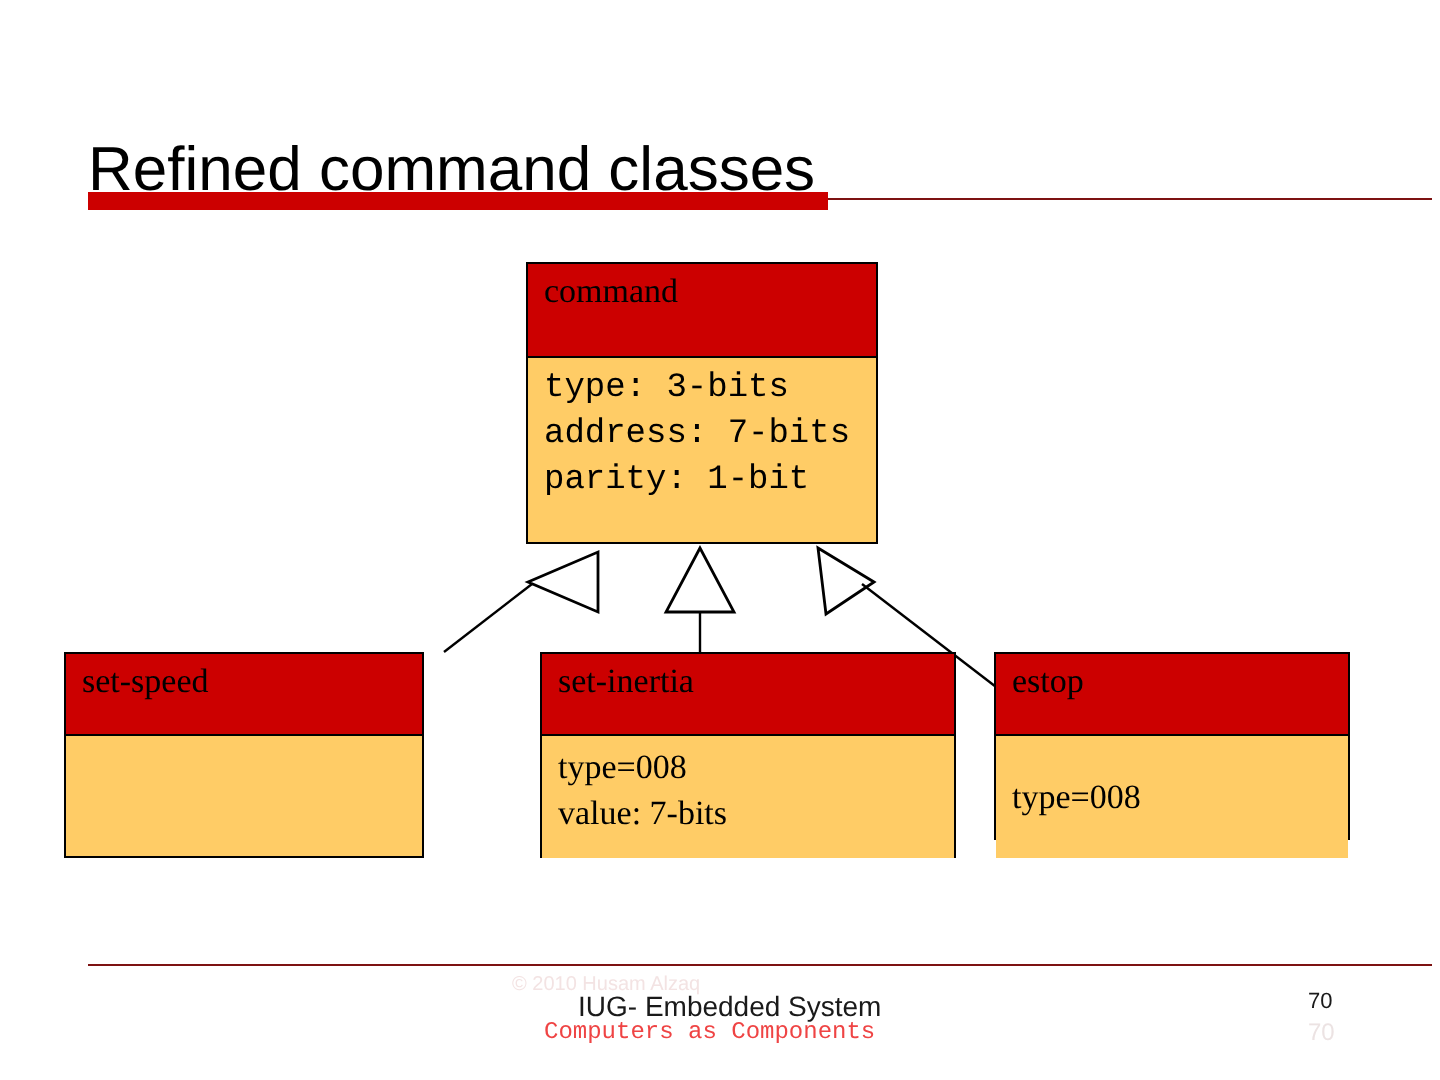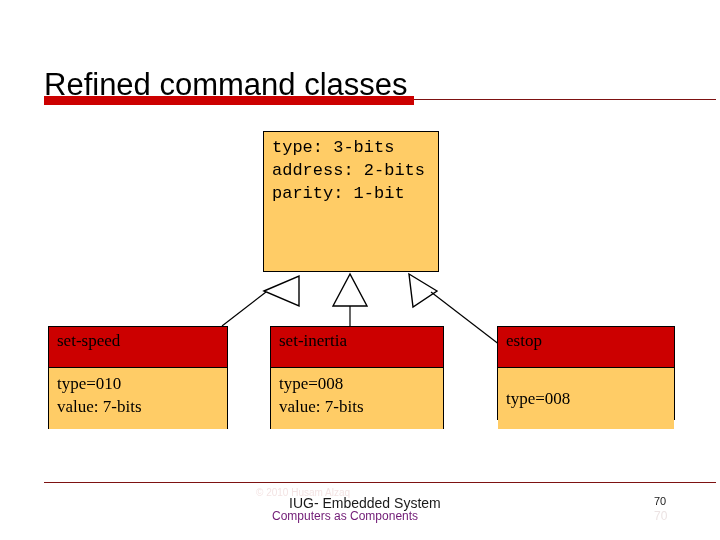--- a/index.html
+++ b/index.html
@@ -95,29 +95,29 @@
     left: 263px;
     top: 131px;
     width: 176px;
     height: 141px;
   }
   #box-command .uml-header { height: 47px; }
   #box-command .uml-body   { height: 92px; font-family: Liberation Mono, monospace; }
 
   
   #box-set-speed {
-    left: 48px;
+    left: 32px;
     top: 326px;
     width: 180px;
     height: 103px;
   }
   #box-set-inertia {
     left: 270px;
     top: 326px;
-    width: 174px;
+    width: 208px;
     height: 103px;
   }
   #box-estop {
     left: 497px;
     top: 326px;
     width: 178px;
     height: 94px;
   }
   .child-header { height: 41px; }
   .child-body   { height: 61px; }
@@ -156,23 +156,23 @@
     top: 495px;
     font-family: "Liberation Sans", sans-serif;
     font-size: 14px;
     color: #1a1a1a;
     white-space: nowrap;
   }
   #footer-secondary {
     position: absolute;
     left: 272px;
     top: 509px;
-    font-family: Liberation Sans, sans-serif;
+    font-family: Liberation Mono, monospace;
     font-size: 12px;
-    color: #701a75;
+    color: #ef4444;
     white-space: nowrap;
   }
   #page-number-primary {
     position: absolute;
     left: 654px;
     top: 495px;
     font-family: "Liberation Sans", sans-serif;
     font-size: 11px;
     color: #1a1a1a;
   }
@@ -207,33 +207,30 @@
       <line x1="350" y1="306" x2="350" y2="326" stroke="#000000" stroke-width="1.2"></line>
     </g>
 
     <g>
       <polygon points="437,291 409,274 413,307" fill="#ffffff" stroke="#000000" stroke-width="1.4"></polygon>
       <line x1="431" y1="292" x2="500" y2="345" stroke="#000000" stroke-width="1.2"></line>
     </g>
   </svg>
 
   <div class="uml-box" id="box-command">
+    <div class="uml-header">command</div>
     <div class="uml-body">
       <div class="uml-attr">type: 3-bits</div>
-      <div class="uml-attr">address: 2-bits</div>
+      <div class="uml-attr">address: 7-bits</div>
       <div class="uml-attr">parity: 1-bit</div>
     </div>
   </div>
 
   <div class="uml-box" id="box-set-speed">
     <div class="uml-header child-header">set-speed</div>
-    <div class="uml-body child-body">
-      <div class="uml-attr">type=010</div>
-      <div class="uml-attr">value: 7-bits</div>
-    </div>
   </div>
 
   <div class="uml-box" id="box-set-inertia">
     <div class="uml-header child-header">set-inertia</div>
     <div class="uml-body child-body">
       <div class="uml-attr">type=008</div>
       <div class="uml-attr">value: 7-bits</div>
     </div>
   </div>
 

